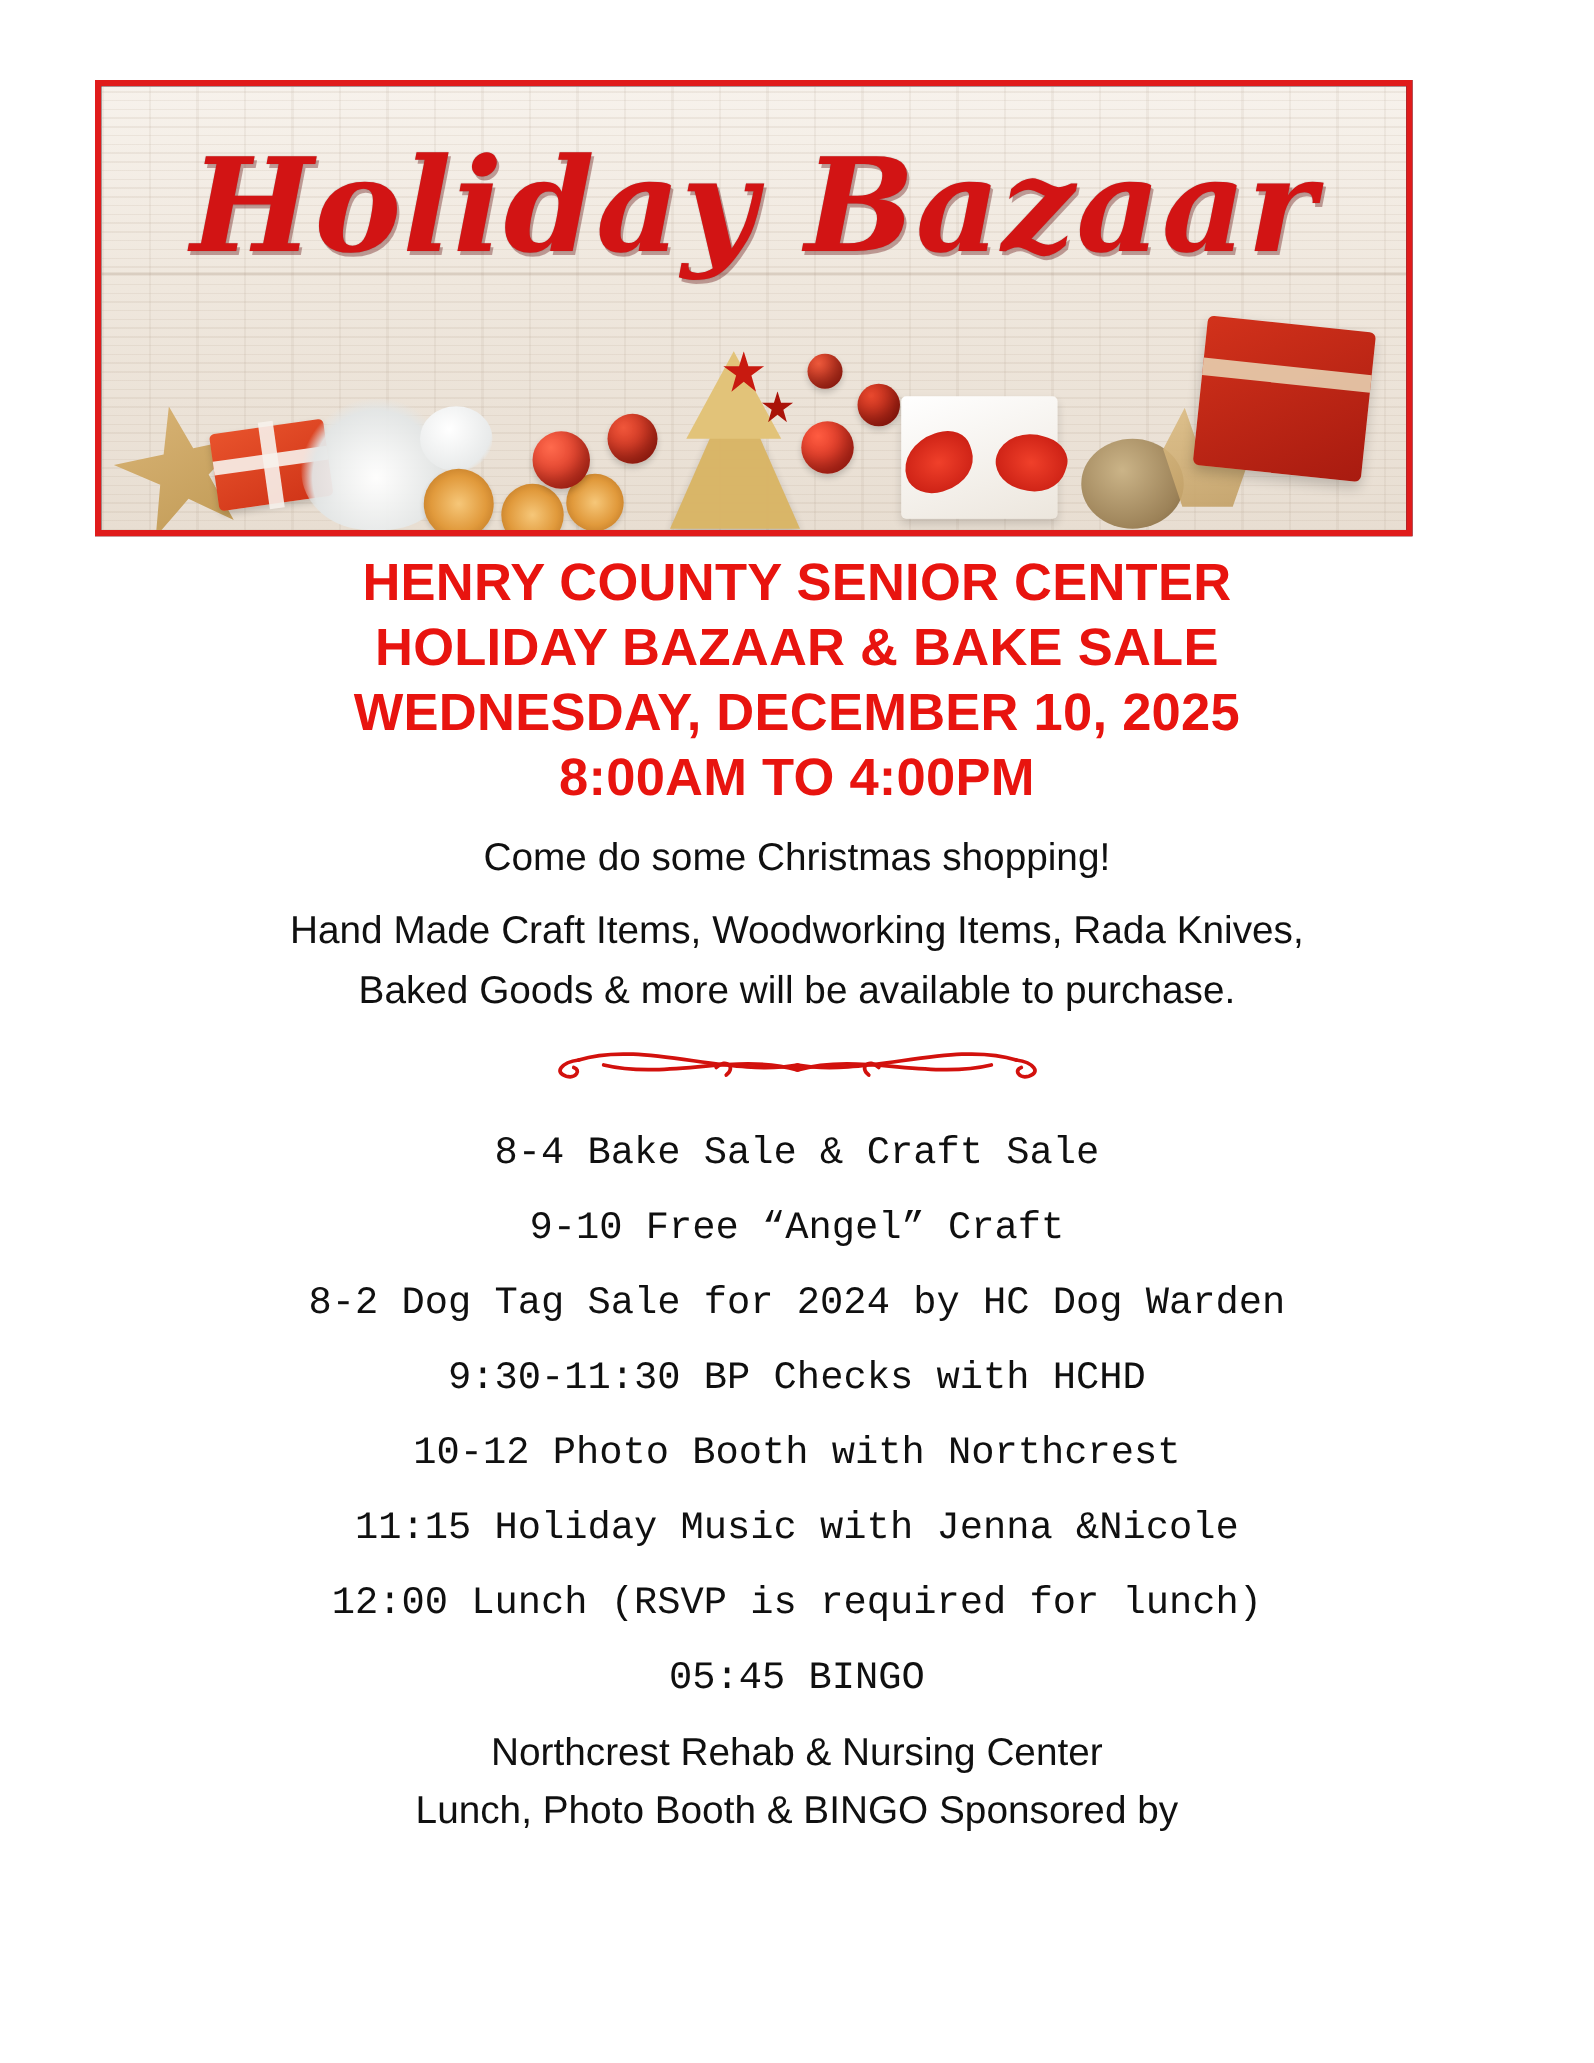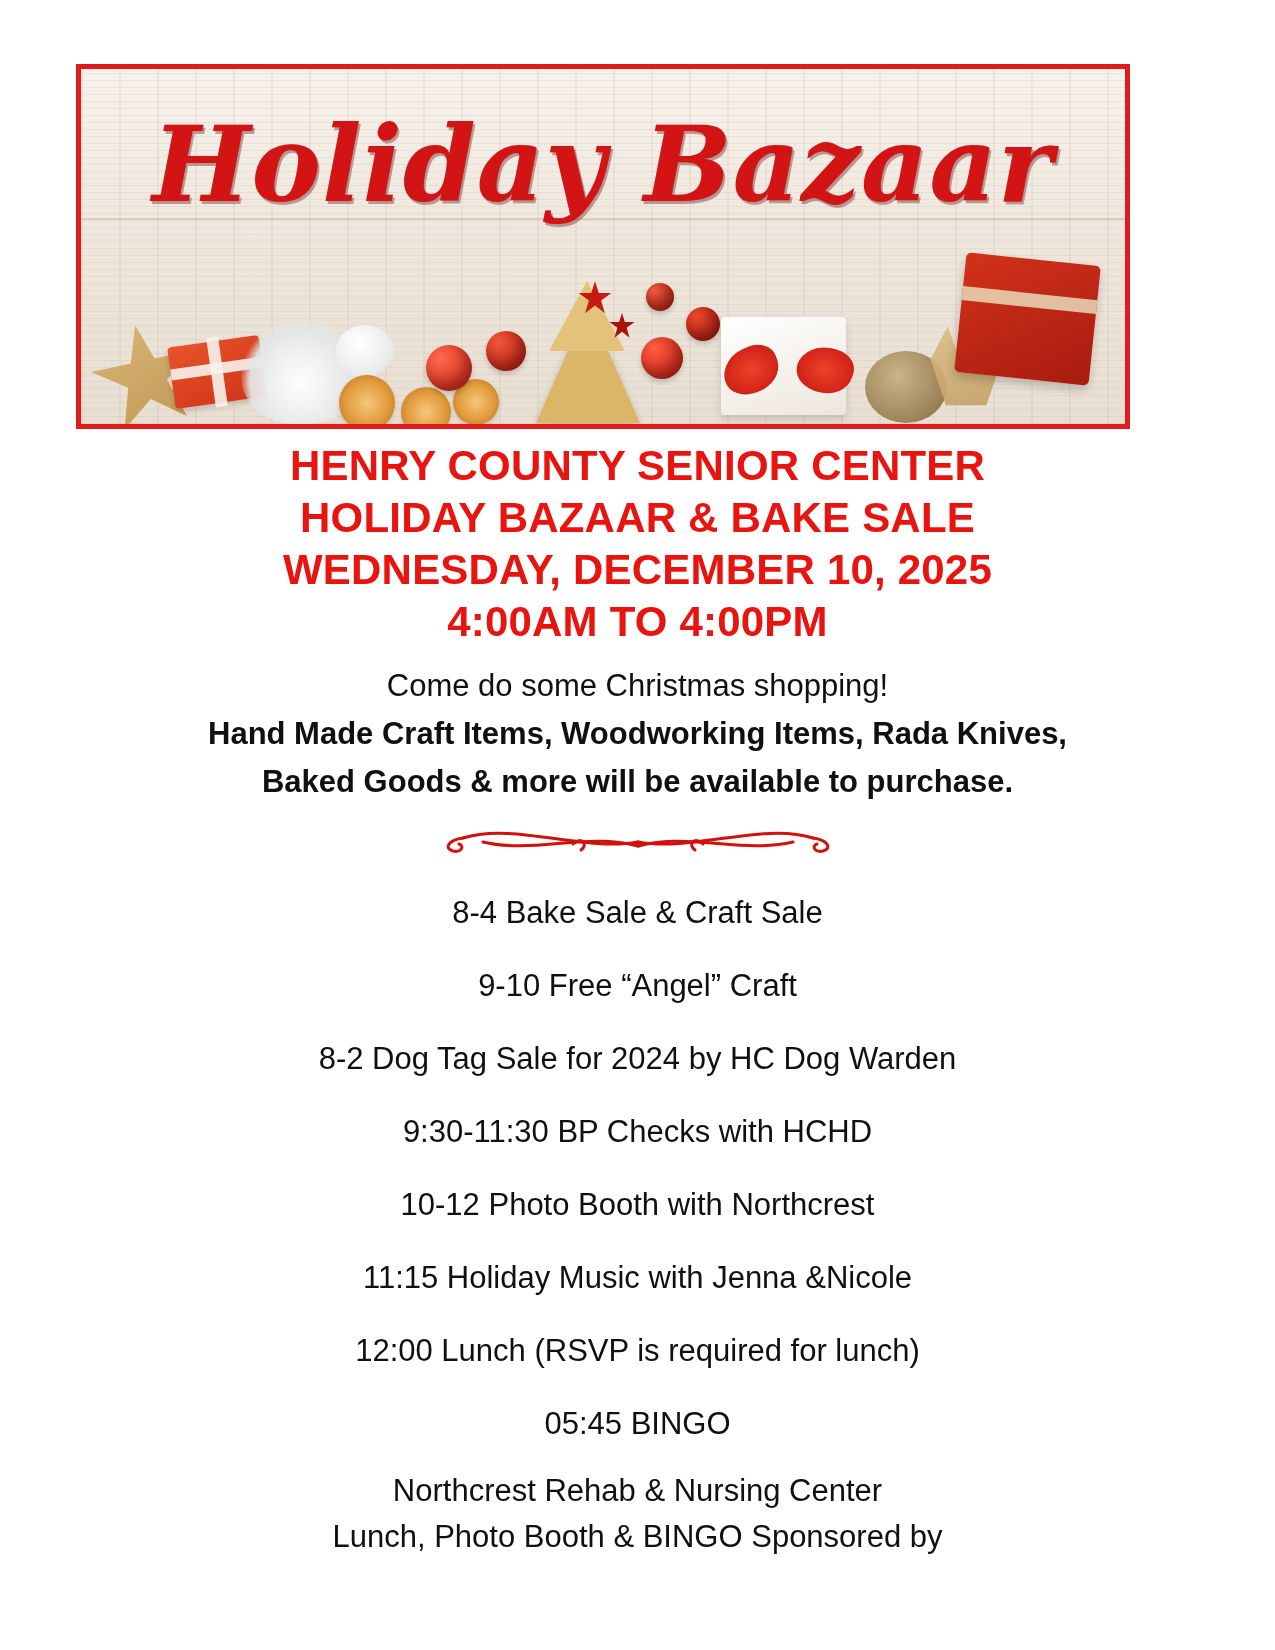--- a/index.html
+++ b/index.html
@@ -196,39 +196,39 @@
   .headline div { margin: 0; }
 
   .lead {
     font-size: 31px;
     line-height: 48px;
     color: #101010;
     margin-top: 14px;
   }
   .lead .sub {
     display: block;
-    font-weight: bold;
+    margin-top: 10px;
   }
   .lead .sub span { display: block; }
 
   .divider {
     width: 430px;
     height: 42px;
     margin: 18px auto 4px auto;
     position: relative;
   }
   .divider svg { display: block; }
 
   .schedule {
     margin-top: 18px;
     font-size: 31px;
     line-height: 57px;
     color: #101010;
   }
-  .schedule div { margin: 16px; }
+  .schedule div { margin: 3px; font-family: Liberation Mono, monospace; }
 
   .sponsor {
     margin-top: 8px;
     font-size: 31px;
     line-height: 46px;
     color: #101010;
   }
   .sponsor span { display: block; }
 </style>
 </head>
@@ -263,21 +263,21 @@
 
     <div class="banner-title">Holiday Bazaar</div>
   </div>
 
   <div class="content">
 
     <div class="headline">
       <div>HENRY COUNTY SENIOR CENTER</div>
       <div>HOLIDAY BAZAAR &amp; BAKE SALE</div>
       <div>WEDNESDAY, DECEMBER 10, 2025</div>
-      <div>4:00AM TO 4:00PM</div>
+      <div>8:00AM TO 4:00PM</div>
     </div>
 
     <div class="lead">
       <div>Come do some Christmas shopping!</div>
       <div class="sub">
         <span>Hand Made Craft Items, Woodworking Items, Rada Knives,</span>
         <span>Baked Goods &amp; more will be available to purchase.</span>
       </div>
     </div>
 

